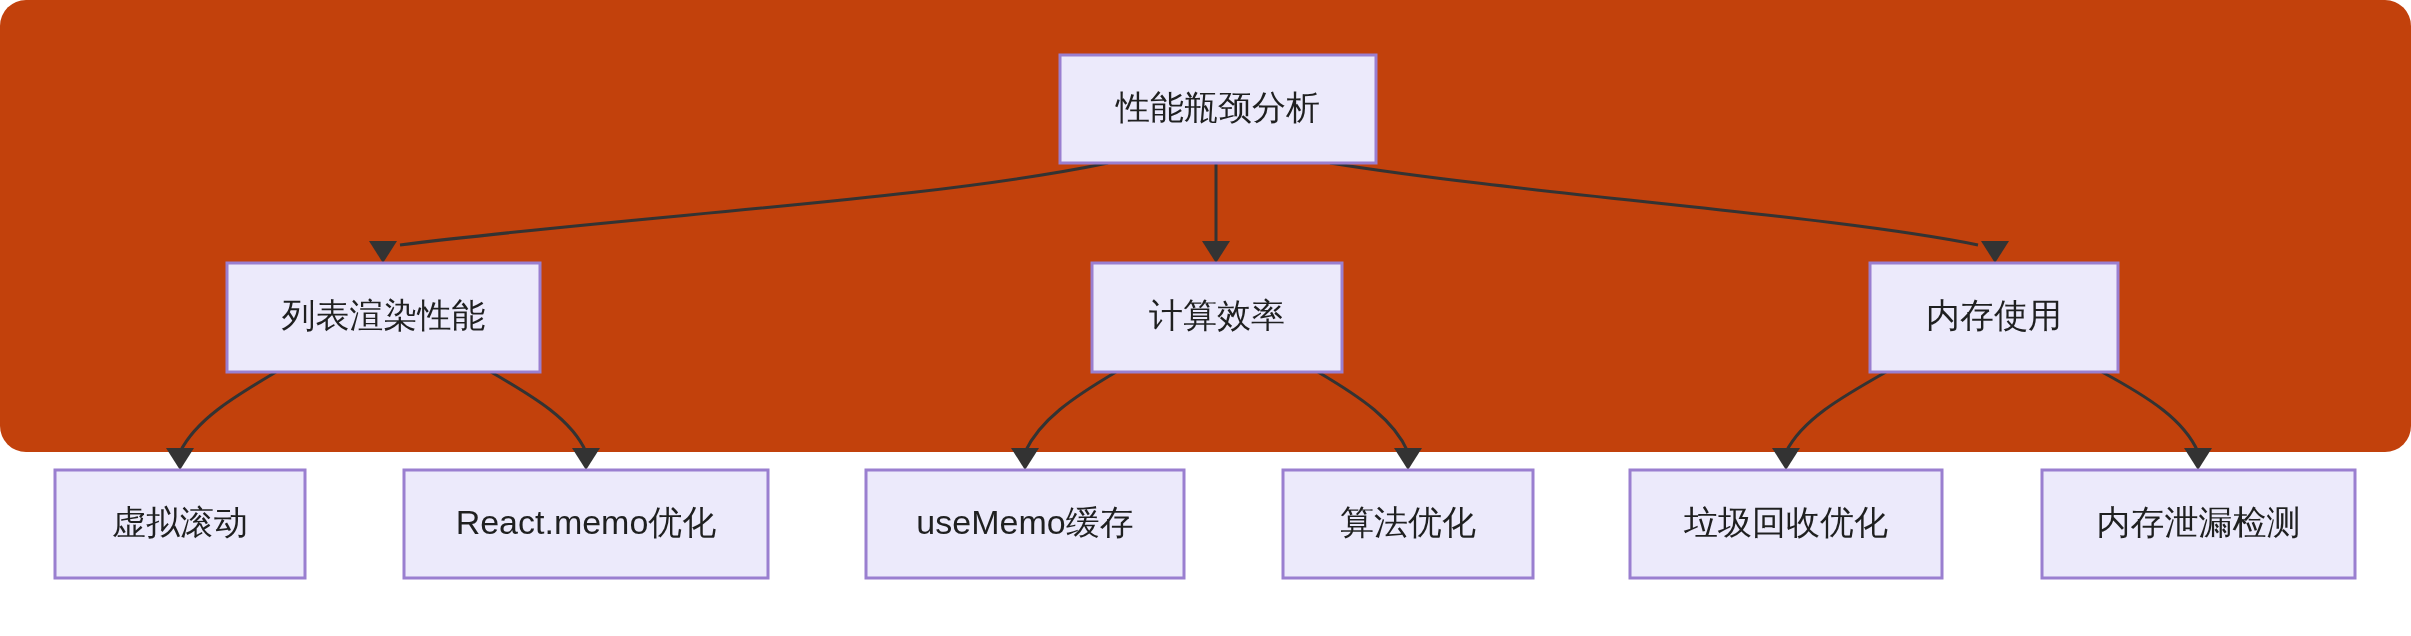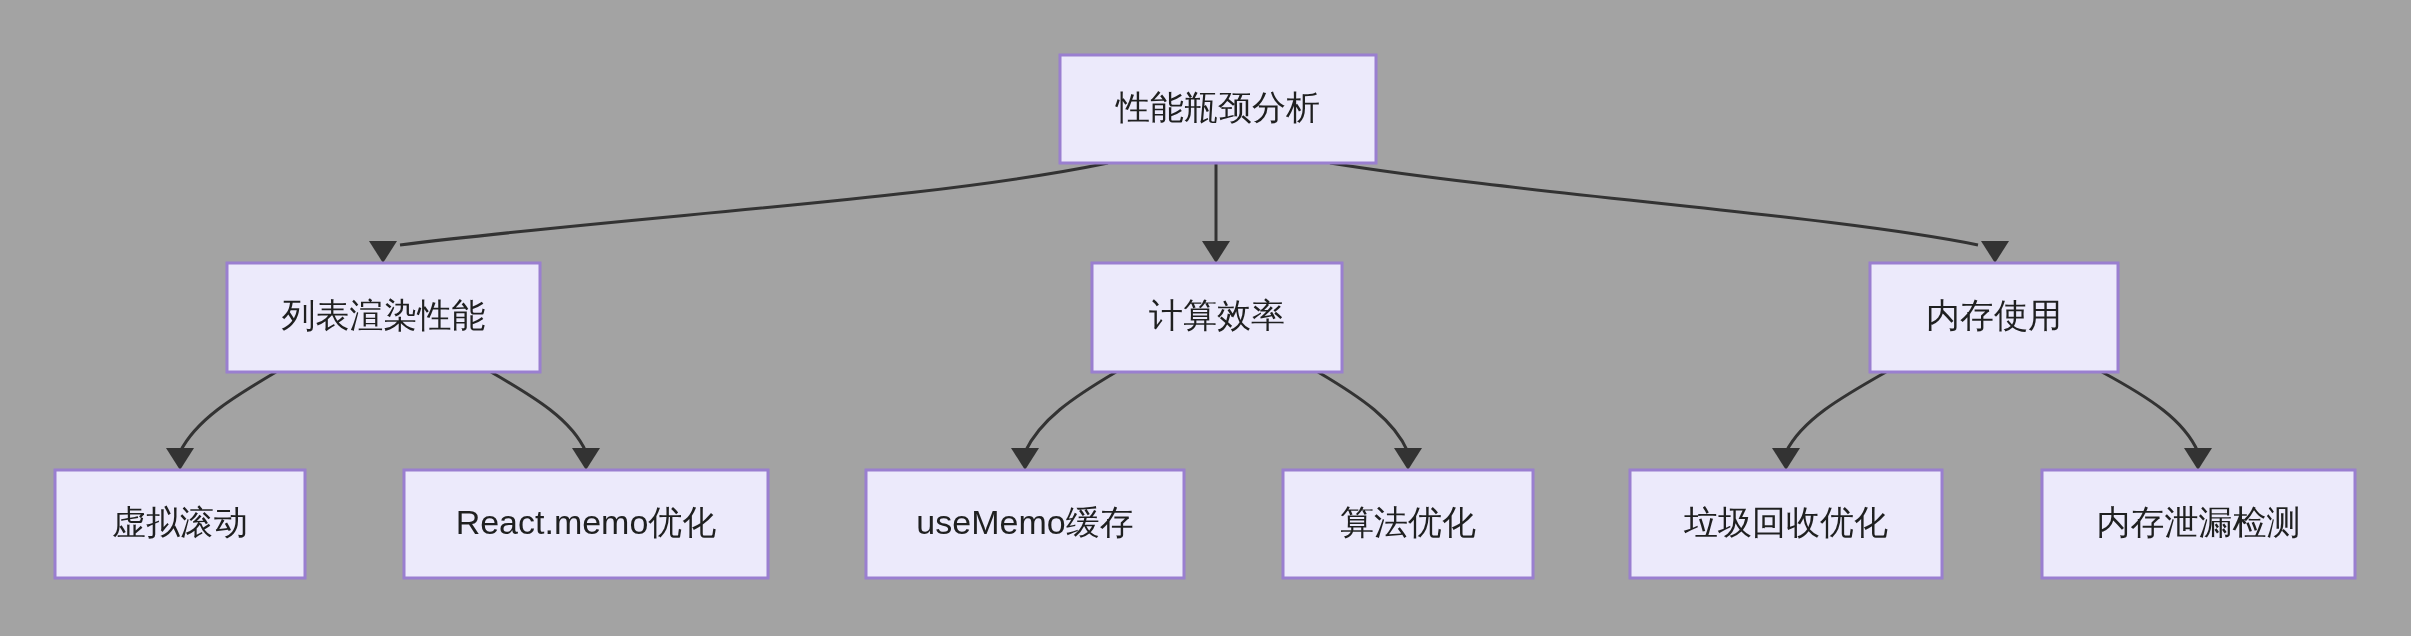--- a/index.html
+++ b/index.html
@@ -9,22 +9,23 @@
   }
   body {
     width: 2411px;
     height: 636px;
     font-family: "Liberation Sans", "DejaVu Sans", sans-serif;
     overflow: hidden;
   }
   #diagram-root {
     position: relative;
     width: 2411px;
-    height: 636px;
-    background: #a3a3a3;
+    height: 452px;
+    background: #c2410c;
+    border-radius: 26px;
   }
   svg.flowchart {
     display: block;
     width: 2411px;
     height: 636px;
   }
   .edge-path {
     fill: none;
     stroke: #333333;
     stroke-width: 3px;

